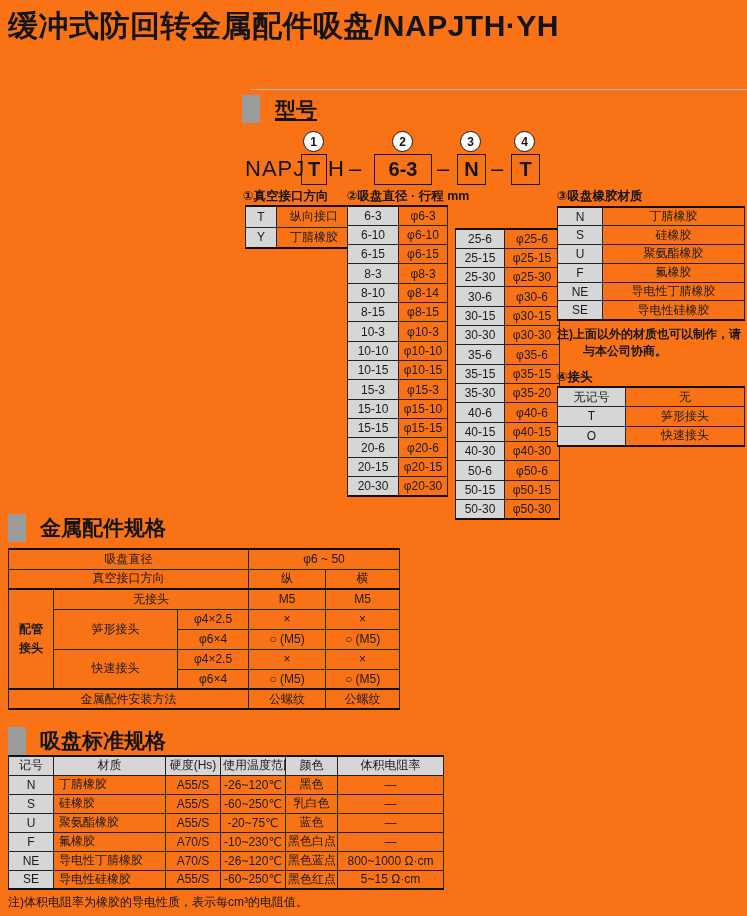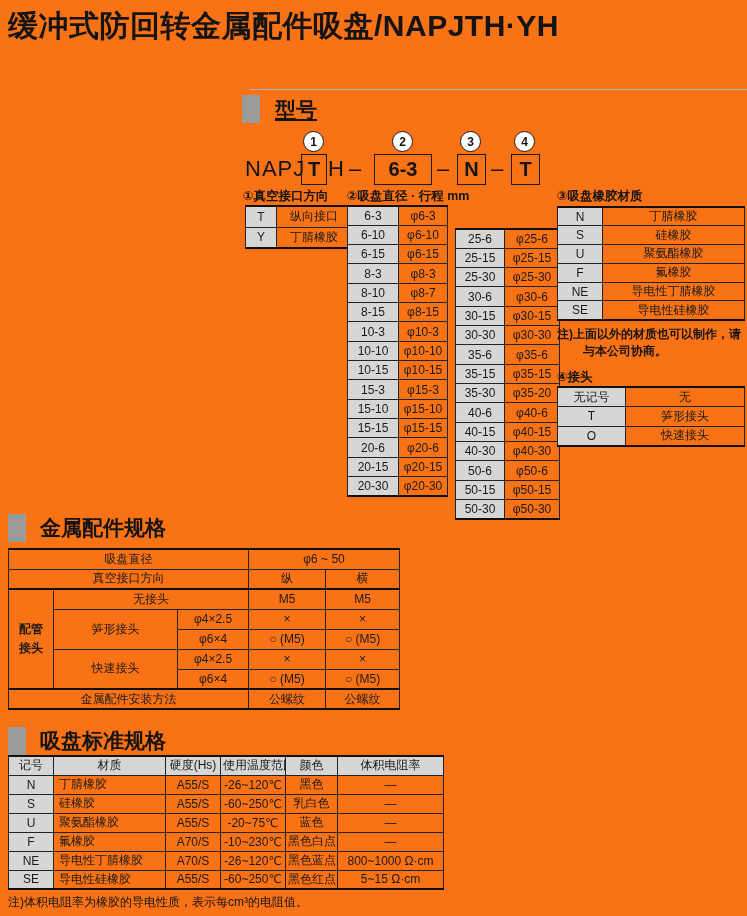--- a/index.html
+++ b/index.html
@@ -102,21 +102,21 @@
         <tr>
           <td class="g">6-15</td>
           <td>φ6-15</td>
         </tr>
         <tr>
           <td class="g">8-3</td>
           <td>φ8-3</td>
         </tr>
         <tr>
           <td class="g">8-10</td>
-          <td>φ8-7</td>
+          <td>φ8-14</td>
         </tr>
         <tr>
           <td class="g">8-15</td>
           <td>φ8-15</td>
         </tr>
         <tr>
           <td class="g">10-3</td>
           <td>φ10-3</td>
         </tr>
         <tr>

